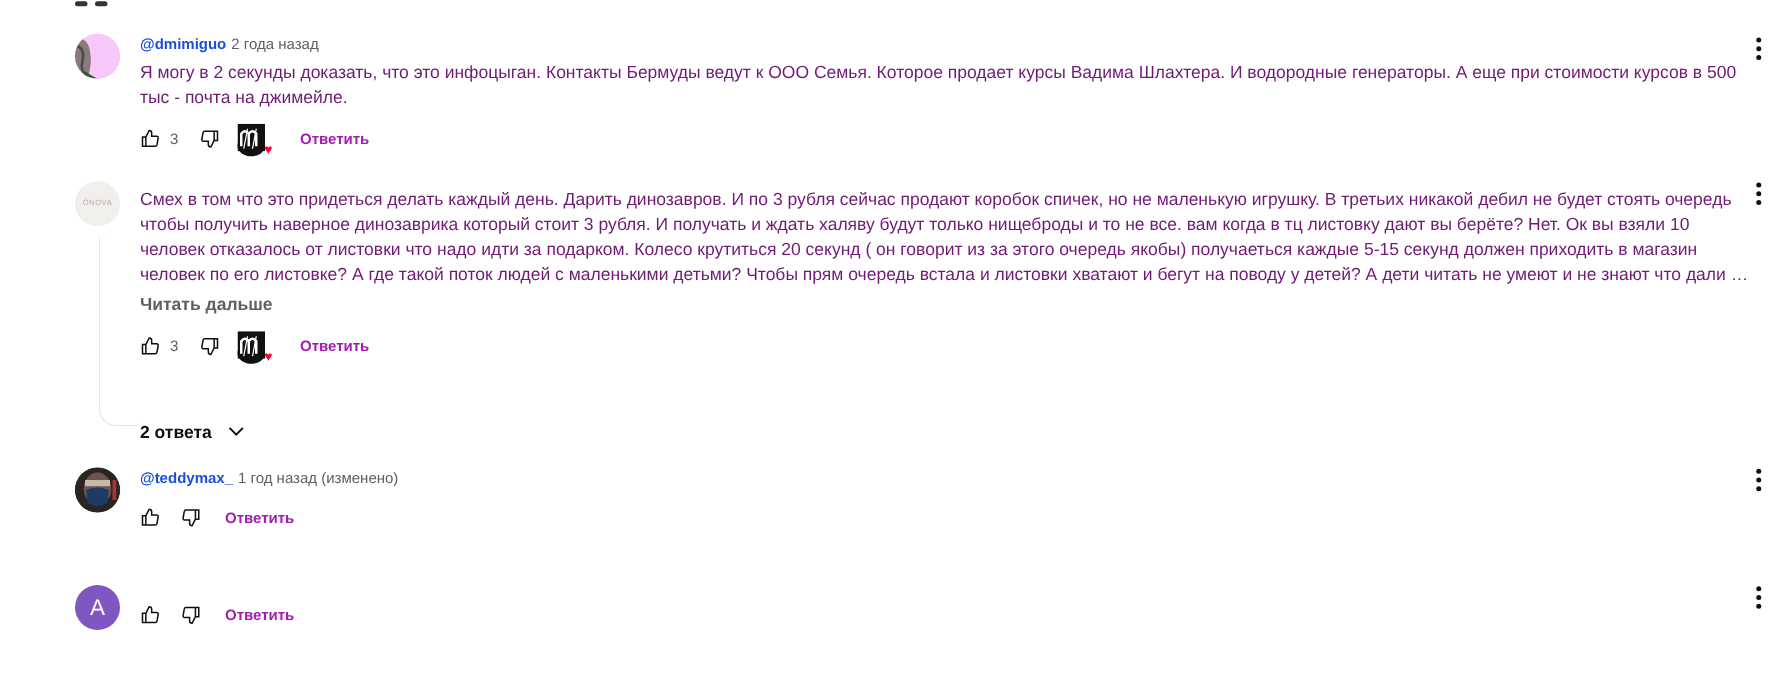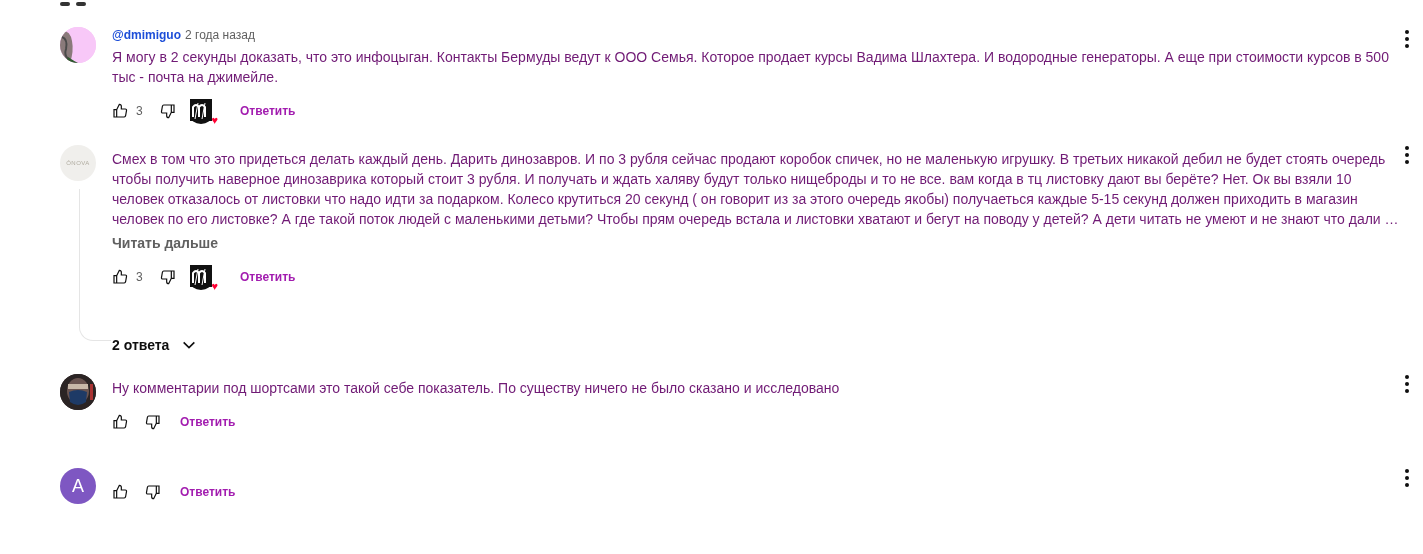--- a/index.html
+++ b/index.html
@@ -137,21 +137,23 @@
   <div class="avatar" style="background:#3a3030;">
     <svg width="36" height="36" viewBox="0 0 36 36">
       <rect width="36" height="36" fill="#2b2424"></rect>
       <ellipse cx="18" cy="17" rx="11" ry="13" fill="#6a5450"></ellipse>
       <rect x="8" y="10" width="20" height="5" fill="#c8b8a8"></rect>
       <path d="M9 18 Q18 14 27 18 L26 28 Q18 34 10 28 Z" fill="#1e3a66"></path>
       <rect x="30" y="10" width="3" height="16" fill="#a33"></rect>
     </svg>
   </div>
   <div class="body">
-    <div class="text">Ну комментарии под шортсами это такой себе показатель. По существу ничего не было сказано и исследовано</div>
+    <div class="header">
+      <span class="author">@teddymax_</span><span class="time">1 год назад (изменено)</span>
+    </div>
     <div class="actions">
       <span class="icon-btn">
         <svg width="16" height="16" viewBox="0 0 24 24" fill="none" stroke="#0f0f0f" stroke-width="1.8">
             <path d="M7 10v11H3V10h4zm0 0l4-8c1.7 0 3 1.3 3 3v4h6c1.1 0 2 1 1.8 2.1l-1.4 8c-.2 1-1 1.9-2 1.9H7"></path>
           </svg>
       </span>
       <span class="icon-btn" style="margin-left:17px;">
         <svg width="16" height="16" viewBox="0 0 24 24" fill="none" stroke="#0f0f0f" stroke-width="1.8">
             <path d="M17 14V3h4v11h-4zm0 0l-4 8c-1.7 0-3-1.3-3-3v-4H4c-1.1 0-2-1-1.8-2.1l1.4-8C3.8 3.9 4.6 3 5.6 3H17"></path>
           </svg>

